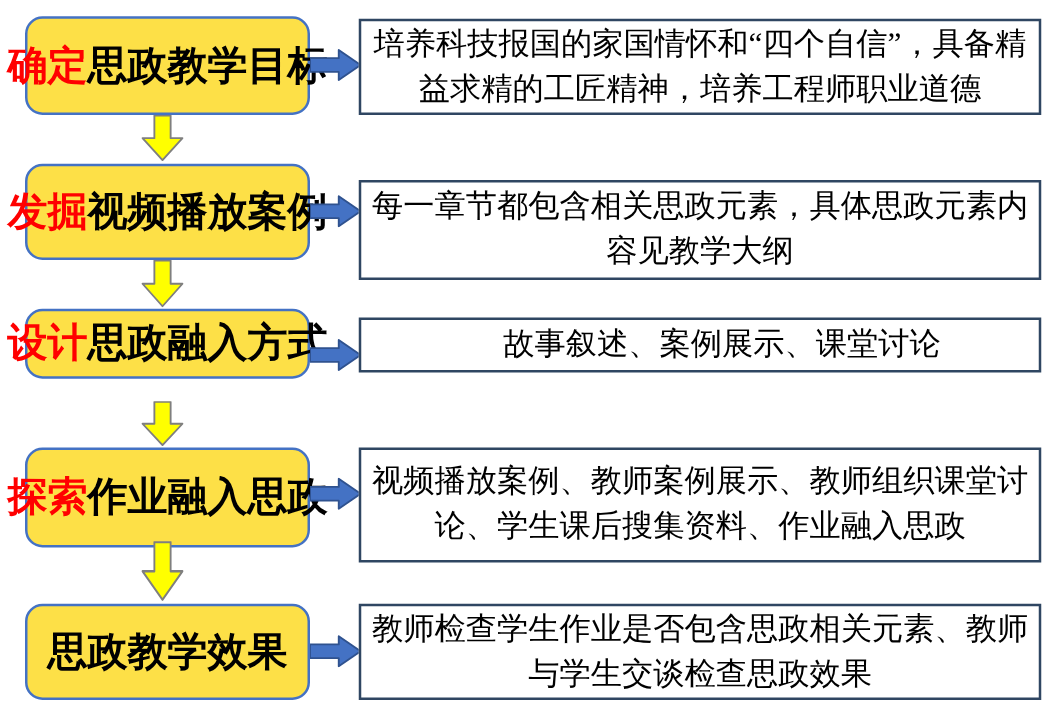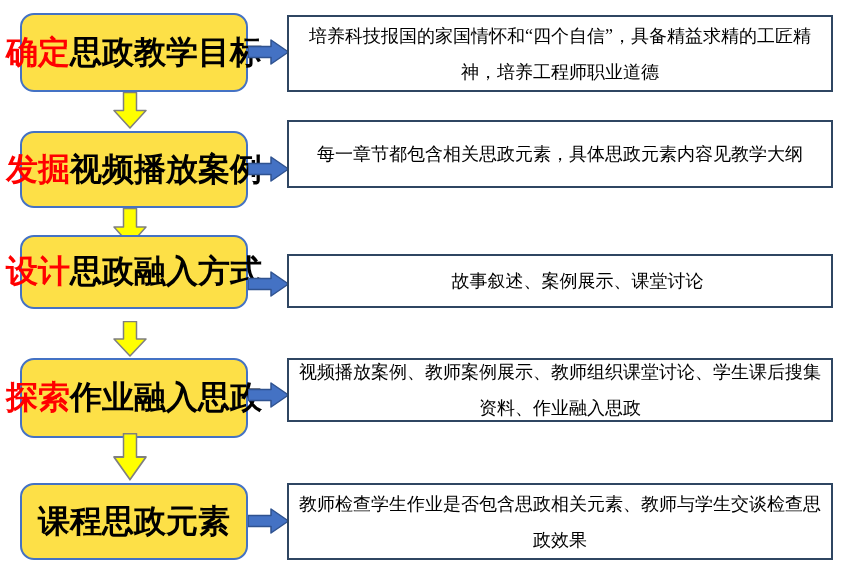--- a/index.html
+++ b/index.html
@@ -40,21 +40,21 @@
     left: 287px;
     width: 546px;
     background: #ffffff;
     border: 2px solid #2f4662;
     box-sizing: border-box;
     display: flex;
     align-items: center;
     justify-content: center;
     text-align: center;
     font-family: "Liberation Serif", "DejaVu Serif", serif;
-    font-size: 18px;
+    font-size: 25px;
     line-height: 36px;
     color: #000000;
     padding: 2px 5px;
   }
   .flow-arrow {
     position: absolute;
     left: 248px;
     width: 42px;
     height: 26px;
   }
@@ -91,70 +91,70 @@
 
   <div class="step-box" style="top:131px; height:77px;">
     <span class="hl">发掘</span>
       <span>视频播放案例</span>
   </div>
   <div class="flow-arrow" style="top:156px;">
     <svg width="42" height="26" viewBox="0 0 42 26">
         <polygon points="0,7.5 23,7.5 23,1 40.5,13 23,25 23,18.5 0,18.5" fill="#4472c4" stroke="#2f528f" stroke-width="1.5" stroke-linejoin="round"></polygon>
       </svg>
   </div>
-  <div class="desc-box" style="top:120px; height:68px;">
+  <div class="desc-box" style="top:144px; height:80px;">
     <span>每一章节都包含相关思政元素，具体思政元素内容见教学大纲</span>
   </div>
 
   <div class="down-arrow" style="top:208px; height:38px;">
     <svg width="34" height="38" viewBox="0 0 34 38" preserveAspectRatio="none">
         <polygon points="10.5,0.5 23.5,0.5 23.5,19 33,19 17,37 1,19 10.5,19" fill="#ffff00" stroke="#7f7f7f" stroke-width="1.5" stroke-linejoin="round"></polygon>
       </svg>
   </div>
 
-  <div class="step-box" style="top:235px; height:74px;">
+  <div class="step-box" style="top:247px; height:56px;">
     <span class="hl">设计</span>
       <span>思政融入方式</span>
   </div>
   <div class="flow-arrow" style="top:271px;">
     <svg width="42" height="26" viewBox="0 0 42 26">
         <polygon points="0,7.5 23,7.5 23,1 40.5,13 23,25 23,18.5 0,18.5" fill="#4472c4" stroke="#2f528f" stroke-width="1.5" stroke-linejoin="round"></polygon>
       </svg>
   </div>
-  <div class="desc-box" style="top:254px; height:54px;padding-left:40px;">
+  <div class="desc-box" style="top:254px; height:44px;padding-left:40px;">
     <span>故事叙述、案例展示、课堂讨论</span>
   </div>
 
   <div class="down-arrow" style="top:321px; height:36px;">
     <svg width="34" height="36" viewBox="0 0 34 38" preserveAspectRatio="none">
         <polygon points="10.5,0.5 23.5,0.5 23.5,19 33,19 17,37 1,19 10.5,19" fill="#ffff00" stroke="#7f7f7f" stroke-width="1.5" stroke-linejoin="round"></polygon>
       </svg>
   </div>
 
   <div class="step-box" style="top:358px; height:80px;">
     <span class="hl">探索</span>
       <span>作业融入思政</span>
   </div>
   <div class="flow-arrow" style="top:382px;">
     <svg width="42" height="26" viewBox="0 0 42 26">
         <polygon points="0,7.5 23,7.5 23,1 40.5,13 23,25 23,18.5 0,18.5" fill="#4472c4" stroke="#2f528f" stroke-width="1.5" stroke-linejoin="round"></polygon>
       </svg>
   </div>
-  <div class="desc-box" style="top:358px; height:64px;justify-content:center;">
+  <div class="desc-box" style="top:358px; height:92px;justify-content:center;">
     <span>视频播放案例、教师案例展示、教师组织课堂讨论、学生课后搜集资料、作业融入思政</span>
   </div>
 
   <div class="down-arrow" style="top:433px; height:48px;">
     <svg width="34" height="48" viewBox="0 0 34 38" preserveAspectRatio="none">
         <polygon points="10.5,0.5 23.5,0.5 23.5,19 33,19 17,37 1,19 10.5,19" fill="#ffff00" stroke="#7f7f7f" stroke-width="1.5" stroke-linejoin="round"></polygon>
       </svg>
   </div>
 
   <div class="step-box" style="top:483px; height:77px;">
-      <span>课程思政元素</span>
+      <span>思政教学效果</span>
   </div>
   <div class="flow-arrow" style="top:508px;">
     <svg width="42" height="26" viewBox="0 0 42 26">
         <polygon points="0,7.5 23,7.5 23,1 40.5,13 23,25 23,18.5 0,18.5" fill="#4472c4" stroke="#2f528f" stroke-width="1.5" stroke-linejoin="round"></polygon>
       </svg>
   </div>
   <div class="desc-box" style="top:483px; height:77px;">
     <span>教师检查学生作业是否包含思政相关元素、教师与学生交谈检查思政效果</span>
   </div>
 

